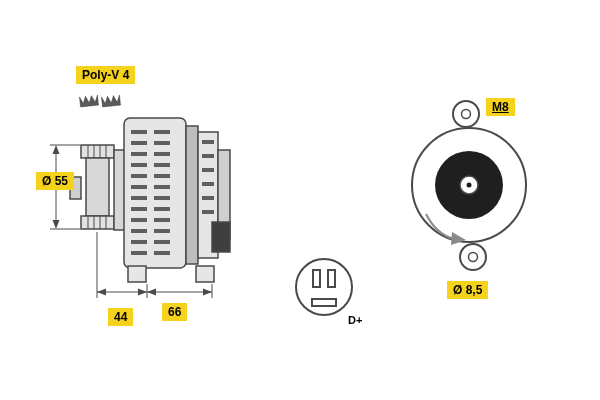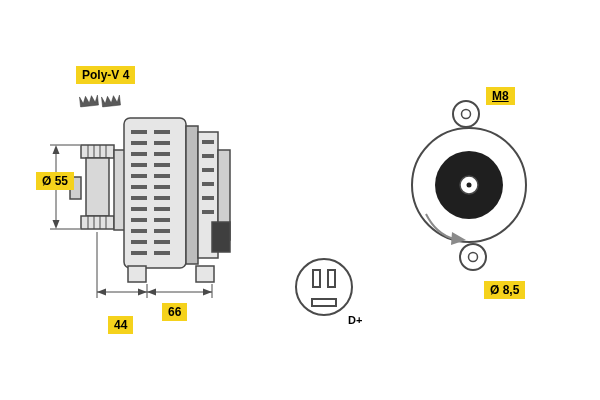--- a/index.html
+++ b/index.html
@@ -143,19 +143,19 @@
 
       <g>
         <path d="M426,214 Q436,234 454,239" stroke="#8a8a8a" stroke-width="2" fill="none"></path>
         <polygon points="452,232 466,240 451,245" fill="#8a8a8a"></polygon>
       </g>
     </g>
   </svg>
 
   <div class="lbl lbl-yellow" style="left:76px;top:66px;">Poly-V 4</div>
   <div class="lbl lbl-yellow" style="left:36px;top:172px;text-align:right;">Ø 55</div>
-  <div class="lbl lbl-yellow" style="left:108px;top:316px;">44</div>
+  <div class="lbl lbl-yellow" style="left:108px;top:308px;">44</div>
   <div class="lbl lbl-yellow" style="left:162px;top:303px;text-align:center;">66</div>
-  <div class="lbl lbl-yellow" style="left:486px;top:87px;text-decoration:underline;">M8</div>
-  <div class="lbl lbl-yellow" style="left:447px;top:281px;margin-left:37px;">Ø 8,5</div>
+  <div class="lbl lbl-yellow" style="left:486px;top:98px;text-decoration:underline;">M8</div>
+  <div class="lbl lbl-yellow" style="left:447px;top:281px;">Ø 8,5</div>
   <div class="lbl lbl-plain" style="left:348px;top:313px;font-weight:bold;">D+</div>
 
 </div>
 
 </body></html>

